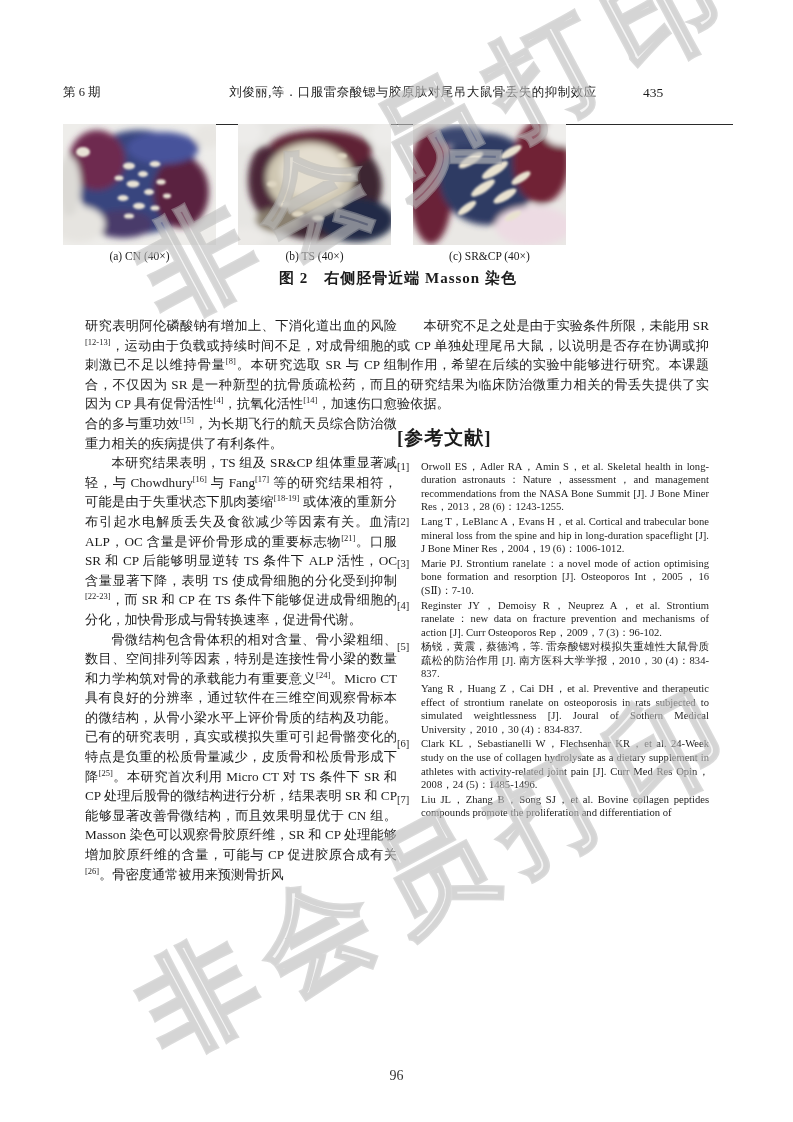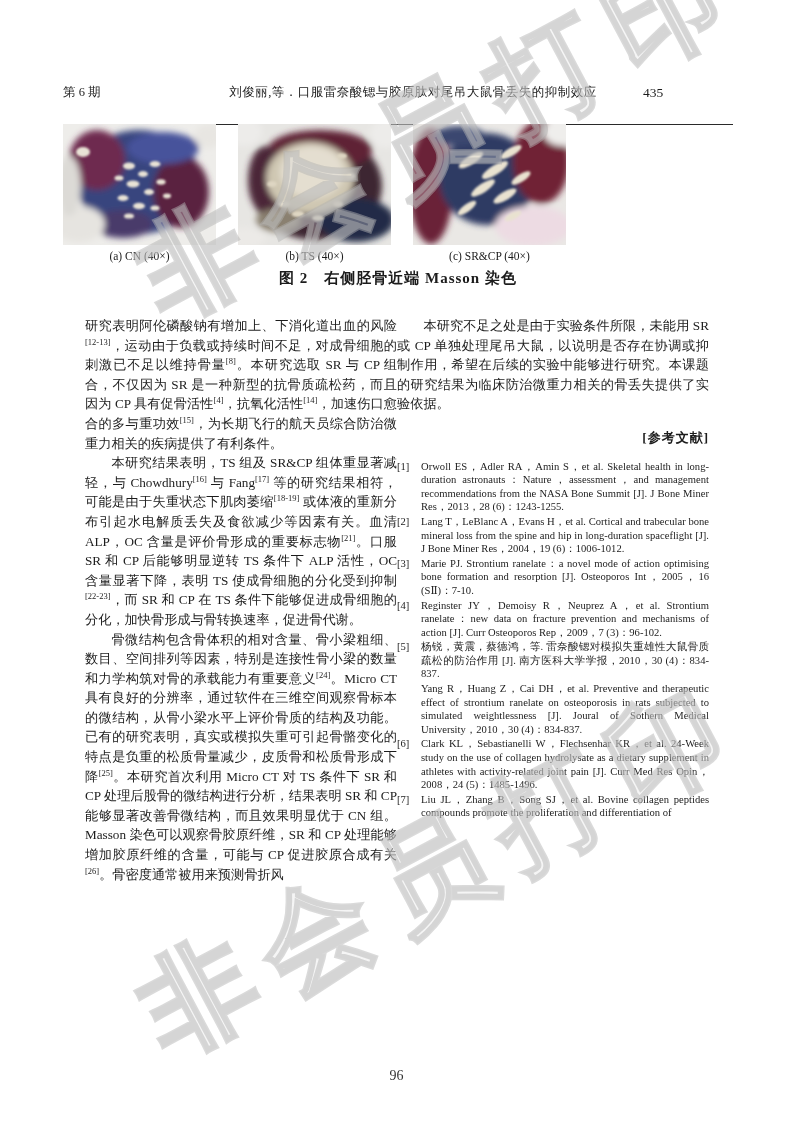--- a/index.html
+++ b/index.html
@@ -37,21 +37,21 @@
   .columns{
     position:absolute;left:85px;top:316px;width:636px;
     display:flex;
   }
   .col{width:312px;font-size:13.2px;line-height:19.6px;text-align:justify;}
   .col p{margin:0;}
   .col p.indent{text-indent:2em;}
   sup.cite{font-size:8.5px;line-height:0;vertical-align:super;}
   
   .refs-heading{
-    font-size:13px;font-weight:bold;text-align:right;
+    font-size:19px;font-weight:bold;text-align:left;
     margin:14px 0 12px 0;letter-spacing:1px;
   }
   .refs{font-size:10.6px;line-height:13.6px;text-align:justify;}
   .ref{display:flex;margin-bottom:1px;}
   .ref .num{width:24px;flex:0 0 24px;}
   .ref .txt{flex:1;}
   
   .footer-pageno{
     position:absolute;left:0;right:0;top:1068px;
     text-align:center;font-size:14px;color:#333;

